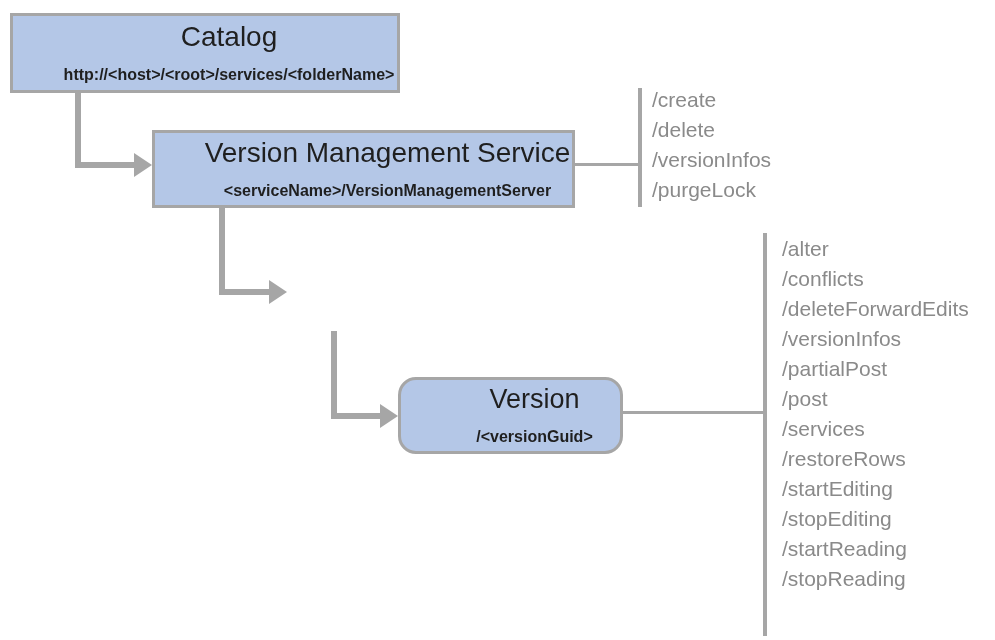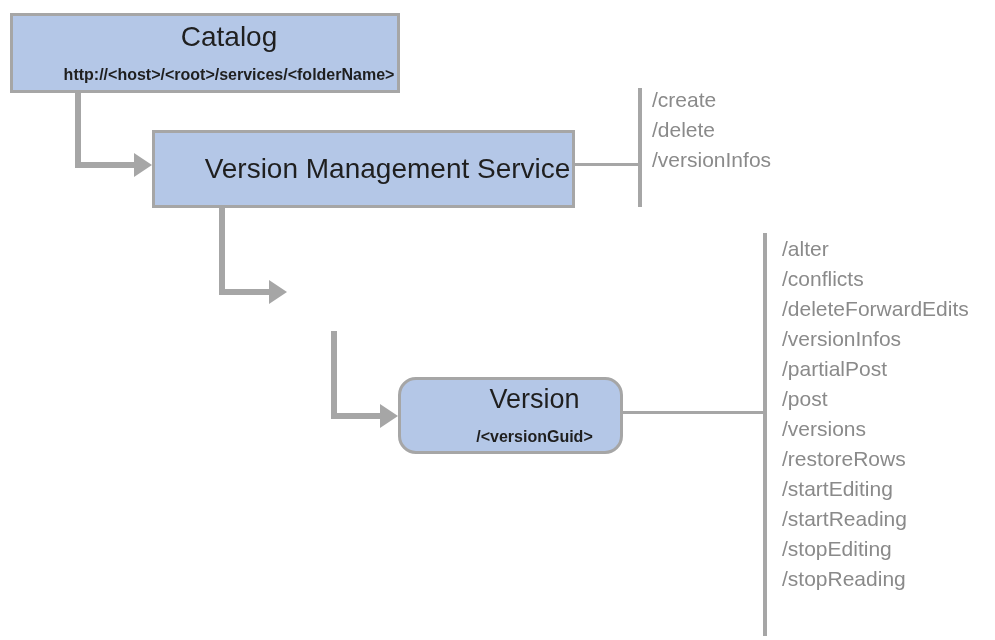--- a/index.html
+++ b/index.html
@@ -85,20 +85,21 @@
 
 <div id="canvas">
 
   <div class="node" id="node-catalog">
     <div class="node-title">Catalog</div>
     <div class="node-sub">http://&lt;host&gt;/&lt;root&gt;/services/&lt;folderName&gt;</div>
   </div>
 
   <div class="node" id="node-vms">
     <div class="node-title">Version Management Service</div>
+    <div class="node-sub">&lt;serviceName&gt;/VersionManagementServer</div>
   </div>
 
 
   <div class="node" id="node-version">
     <div class="node-title">Version</div>
     <div class="node-sub">/&lt;versionGuid&gt;</div>
   </div>
 
   <div class="seg" id="c1-v"></div>
   <div class="seg" id="c1-h"></div>
@@ -115,30 +116,31 @@
   <div class="seg" id="lead-vms"></div>
   <div class="seg" id="bar-vms"></div>
 
   <div class="seg" id="lead-version"></div>
   <div class="seg" id="bar-version"></div>
 
   <div class="endpoint-list" id="list-vms">
     <span class="endpoint">/create</span>
     <span class="endpoint">/delete</span>
     <span class="endpoint">/versionInfos</span>
+    <span class="endpoint">/purgeLock</span>
   </div>
 
   <div class="endpoint-list" id="list-version">
     <span class="endpoint">/alter</span>
     <span class="endpoint">/conflicts</span>
     <span class="endpoint">/deleteForwardEdits</span>
     <span class="endpoint">/versionInfos</span>
     <span class="endpoint">/partialPost</span>
     <span class="endpoint">/post</span>
-    <span class="endpoint">/versions</span>
+    <span class="endpoint">/services</span>
     <span class="endpoint">/restoreRows</span>
     <span class="endpoint">/startEditing</span>
+    <span class="endpoint">/stopEditing</span>
     <span class="endpoint">/startReading</span>
-    <span class="endpoint">/stopEditing</span>
     <span class="endpoint">/stopReading</span>
   </div>
 
 </div>
 
 </body></html>

